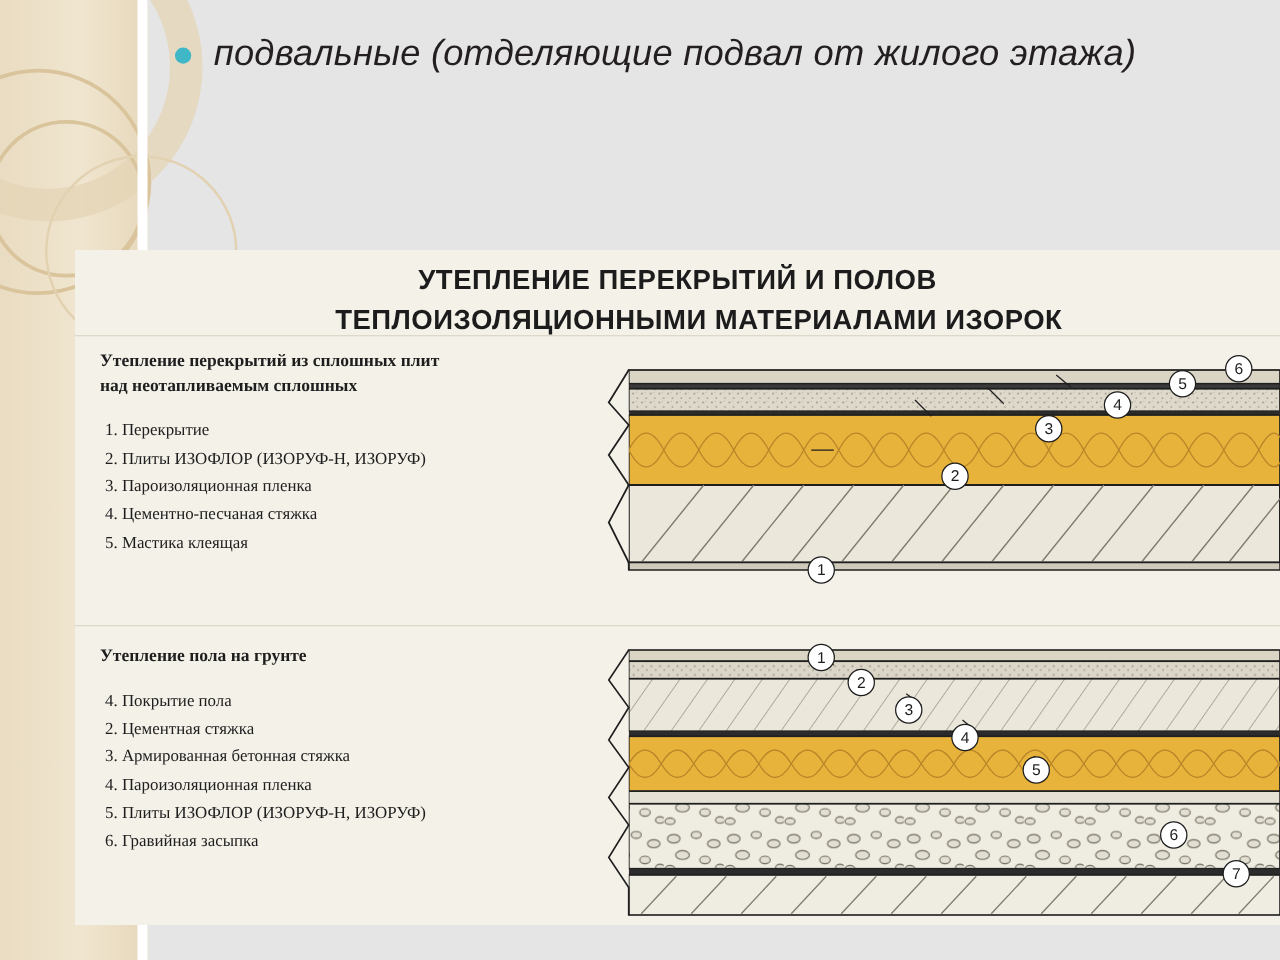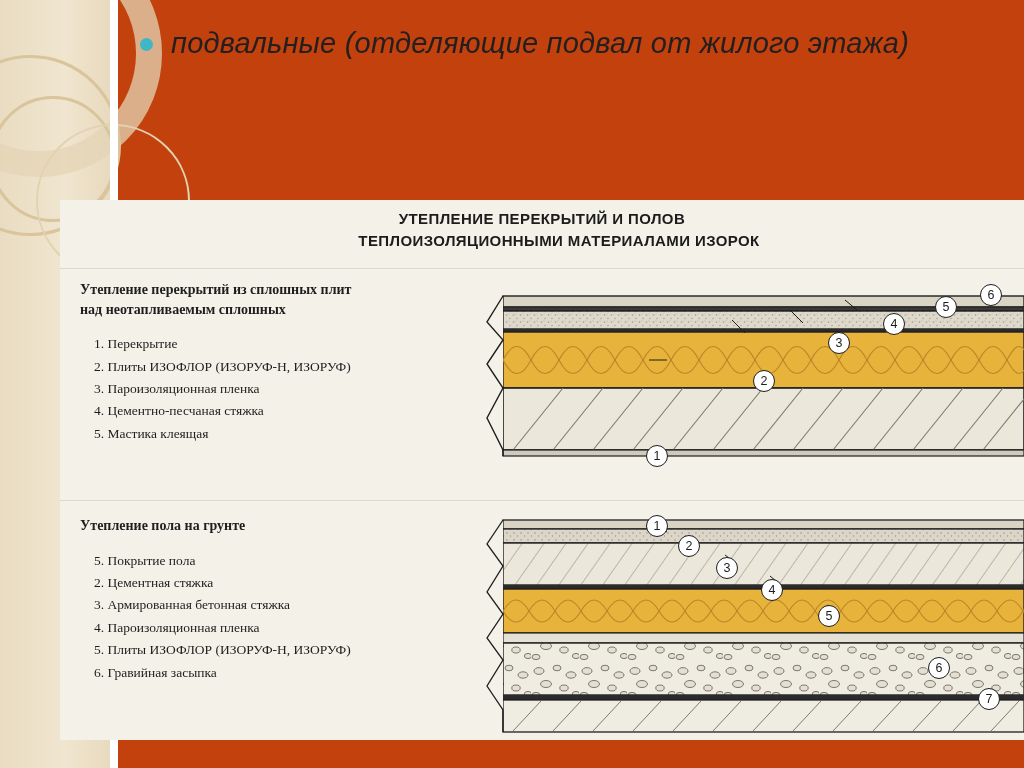--- a/index.html
+++ b/index.html
@@ -12,21 +12,21 @@
     height: 768px;
     font-family: "Liberation Sans", sans-serif;
     overflow: hidden;
     position: relative;
   }
 
   
   .slide {
     position: absolute;
     inset: 0;
-    background: #c2410c;
+    background: #e5e5e5;
   }
   .left-band {
     position: absolute;
     left: 0; top: 0;
     width: 118px; height: 768px;
     background: #efe2c9;
   }
   .left-band-inner {
     position: absolute;
     left: 0; top: 0;
@@ -84,21 +84,21 @@
     height: 540px;
     background: #f4f1e9;
     overflow: hidden;
   }
   .fig-title {
     position: absolute;
     left: 0; top: 8px;
     width: 964px;
     text-align: center;
     color: #1c1c1c;
-    font-size: 15px;
+    font-size: 22px;
     font-weight: bold;
     letter-spacing: .4px;
     line-height: 1.45;
   }
   .fig-title .line2 { display: block; padding-left: 34px; }
 
   
   .legend {
     position: absolute;
     width: 370px;
@@ -108,21 +108,21 @@
   .legend.bottom { left: 0px; top: 316px; font-family: Liberation Serif, serif; }
   .legend-title {
     font-size: 14px;
     font-weight: bold;
     line-height: 1.4;
     padding-left: 20px;
     margin-bottom: 14px;
   }
   .legend-list {
     list-style: none;
-    margin: 14px;
+    margin: 4px;
     padding: 0 0 0 20px;
   }
   .legend-list li {
     font-size: 13.5px;
     line-height: 1.66;
     white-space: nowrap;
   }
 
   
   .drawing {
@@ -257,21 +257,21 @@
       <div class="callout" style="left: 448px; top: 35px;">4</div>
       <div class="callout" style="left: 500px; top: 18px;">5</div>
       <div class="callout" style="left: 545px; top: 6px;">6</div>
     </div>
 
     <div class="legend bottom">
       <div class="legend-title">
         <span>Утепление пола на грунте</span>
       </div>
       <ul class="legend-list">
-        <li>5. Покрытие пола</li>
+        <li>4. Покрытие пола</li>
         <li>2. Цементная стяжка</li>
         <li>3. Армированная бетонная стяжка</li>
         <li>4. Пароизоляционная пленка</li>
         <li>5. Плиты ИЗОФЛОР (ИЗОРУФ-Н, ИЗОРУФ)</li>
         <li>6. Гравийная засыпка</li>
       </ul>
     </div>
 
     <div class="drawing bottom">
       <svg width="589" height="225" viewBox="0 0 589 225">

